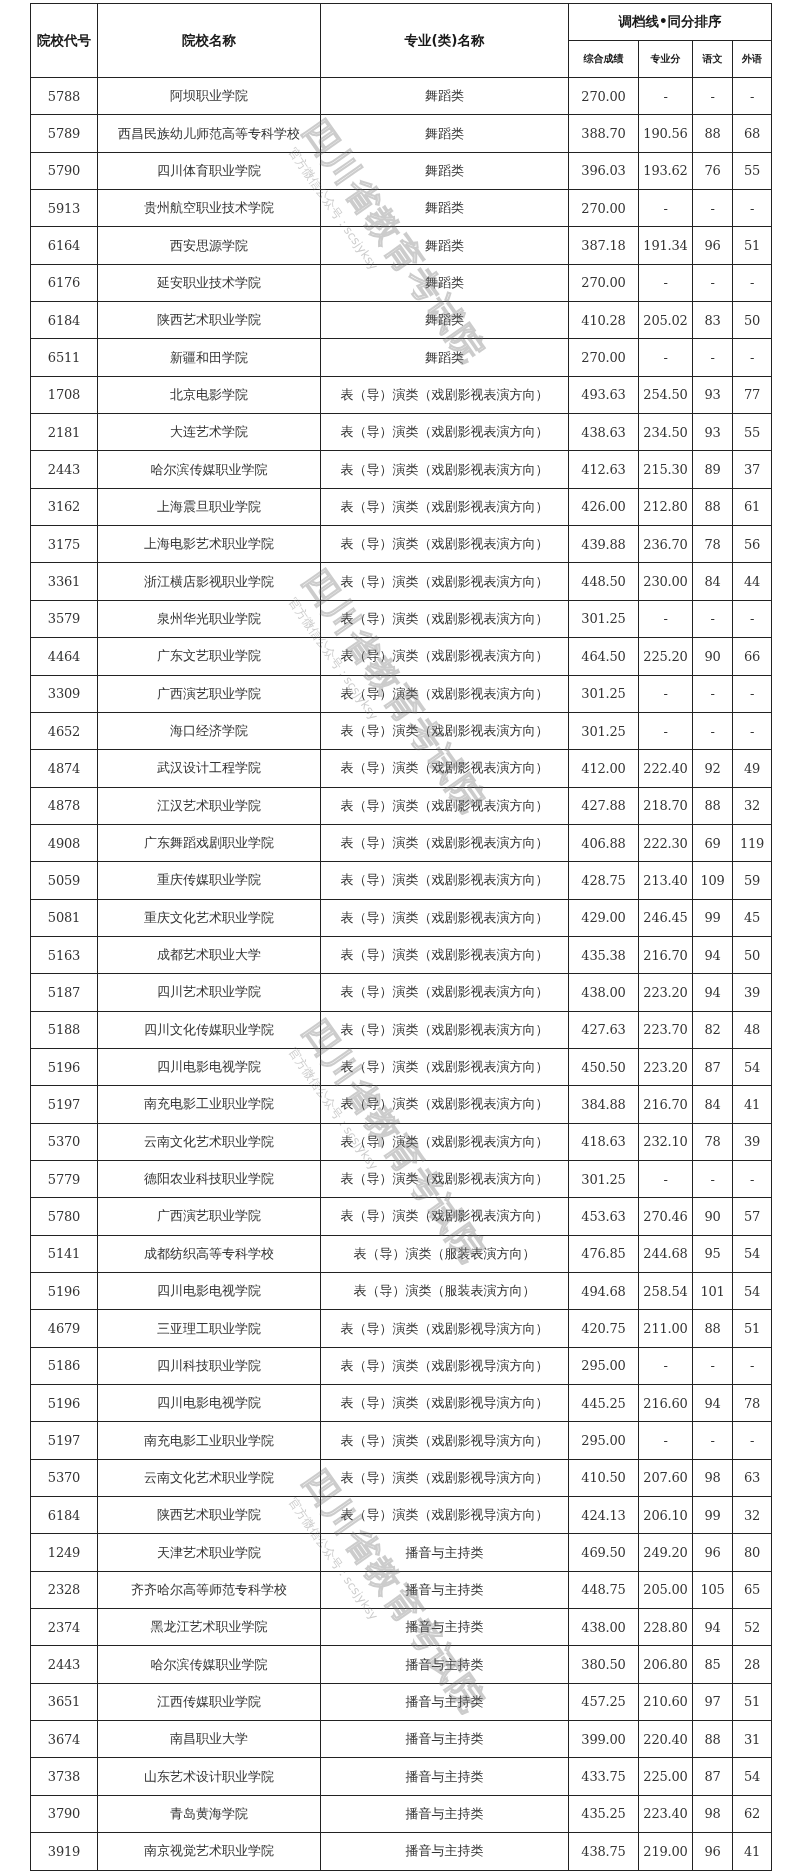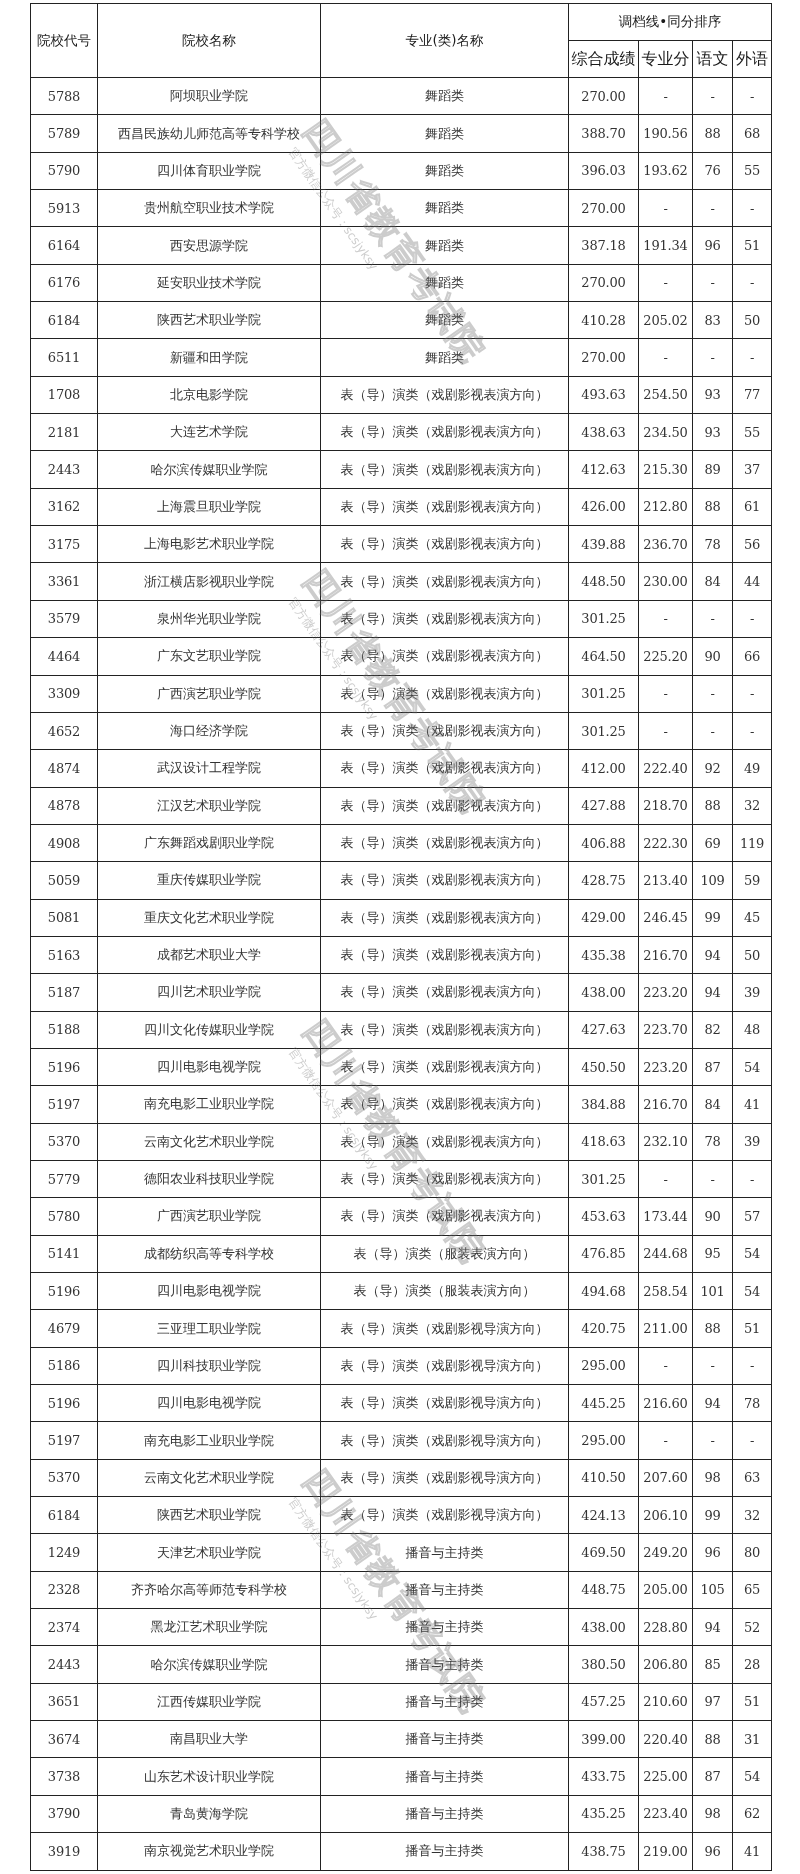--- a/index.html
+++ b/index.html
@@ -8,23 +8,23 @@
   .sheet { position: absolute; left: 30px; top: 3px; width: 741px; }
   table { border-collapse: collapse; width: 741px; table-layout: fixed; }
   col.c-code { width: 67px; }
   col.c-name { width: 223px; }
   col.c-major { width: 248px; }
   col.c-total { width: 70px; }
   col.c-prof { width: 54px; }
   col.c-cn { width: 40px; }
   col.c-en { width: 39px; }
   th, td { border: 1.5px solid #222; text-align: center; vertical-align: middle; padding: 0; overflow: hidden; white-space: nowrap; }
-  th { font-family: "DejaVu Sans", "Liberation Sans", sans-serif; font-weight: normal; font-size: 13.5px; color: #1a1a1a; text-align: center; }
+  th { font-family: "DejaVu Sans", "Liberation Sans", sans-serif; font-weight: bold; font-size: 13.5px; color: #1a1a1a; text-align: center; }
   th.group { height: 36px; }
-  th.sub { height: 36px; font-size: 16px; }
+  th.sub { height: 36px; font-size: 10px; }
   td { height: 36.35px; font-size: 13px; color: #333; }
   td.num { font-family: "DejaVu Serif", "Liberation Serif", serif; font-size: 13px; letter-spacing: -0.2px; }
   td.major { font-size: 13px; font-family: Liberation Mono, monospace; }
   .wm { position: absolute; pointer-events: none; transform: rotate(55deg); transform-origin: left top;
         color: rgba(120,120,120,0.18); font-family: "DejaVu Sans", "Liberation Sans", sans-serif; white-space: nowrap; }
   .wm .big { font-size: 34px; font-weight: bold; letter-spacing: 2px;
              -webkit-text-stroke: 1px rgba(110,110,110,0.35); color: transparent; display: block; }
   .wm .small { font-size: 12px; display: block; margin-left: 10px; color: rgba(110,110,110,0.35); }
 </style>
 </head>
@@ -324,21 +324,21 @@
           <td class="num">301.25</td>
           <td class="num">-</td>
           <td class="num">-</td>
           <td class="num">-</td>
         </tr>
         <tr>
           <td class="num">5780</td>
           <td>广西演艺职业学院</td>
           <td class="major">表（导）演类（戏剧影视表演方向）</td>
           <td class="num">453.63</td>
-          <td class="num">173.44</td>
+          <td class="num">270.46</td>
           <td class="num">90</td>
           <td class="num">57</td>
         </tr>
         <tr>
           <td class="num">5141</td>
           <td>成都纺织高等专科学校</td>
           <td class="major">表（导）演类（服装表演方向）</td>
           <td class="num">476.85</td>
           <td class="num">244.68</td>
           <td class="num">95</td>

